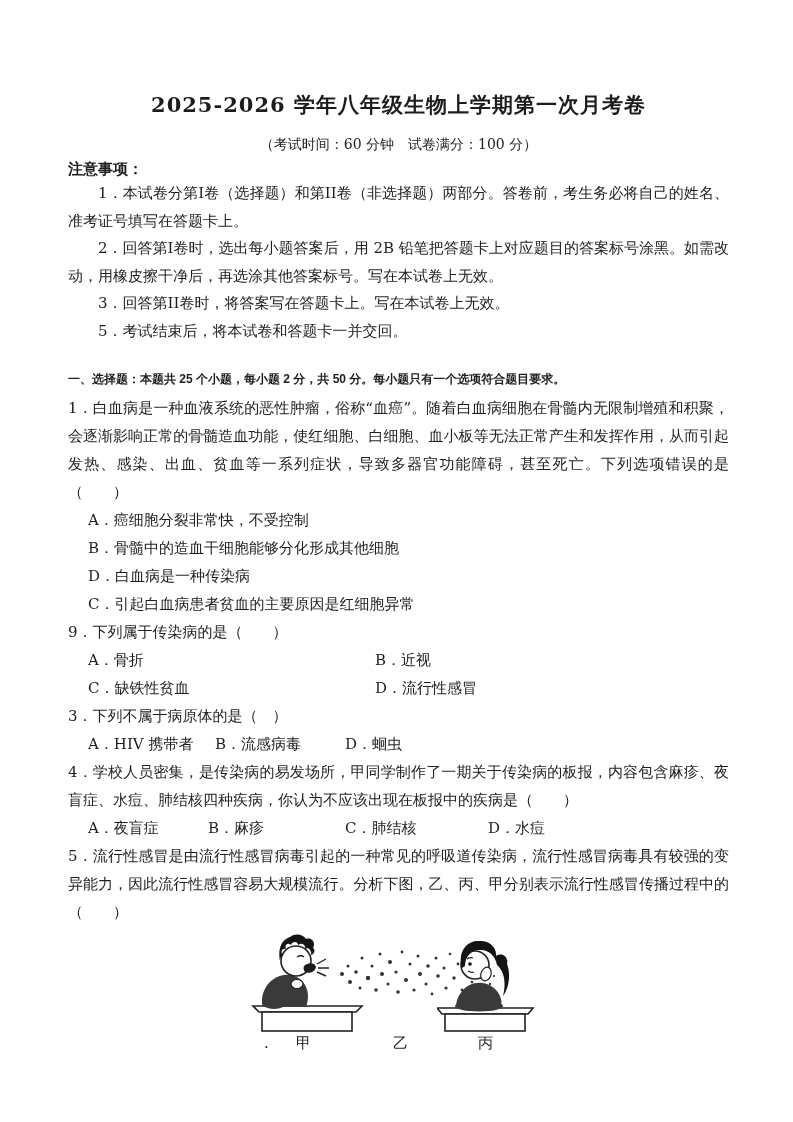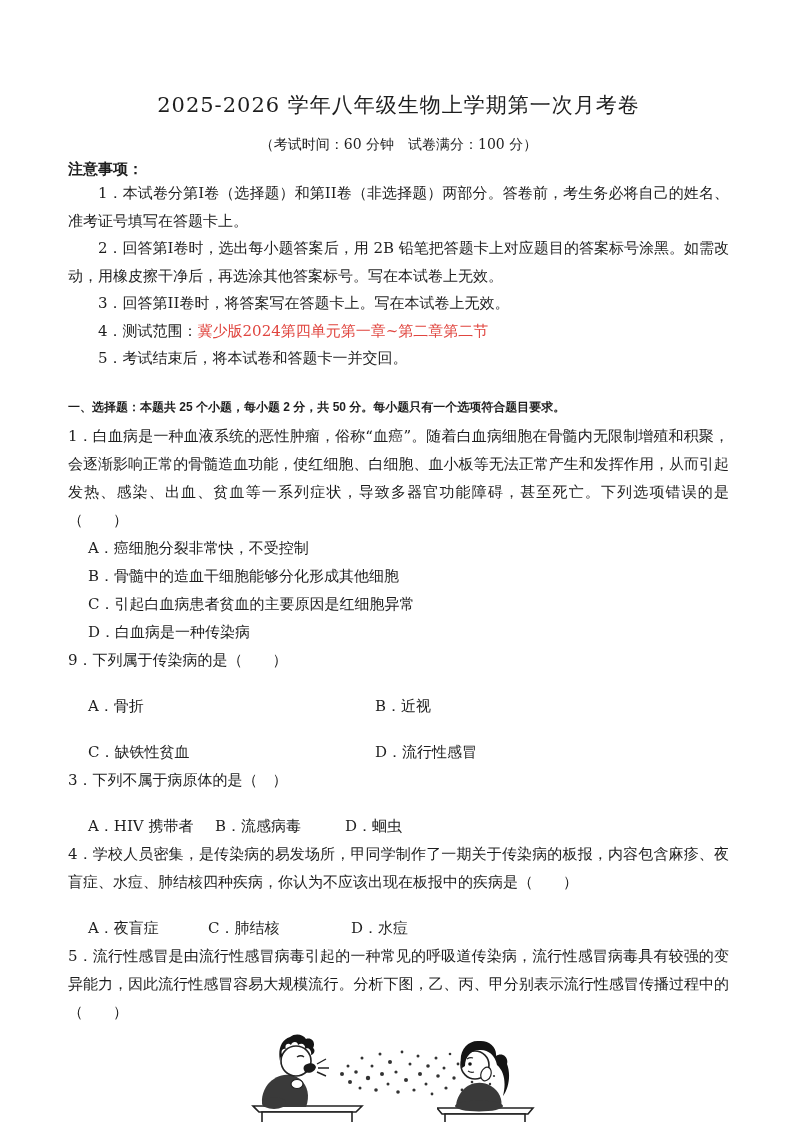--- a/index.html
+++ b/index.html
@@ -3,39 +3,39 @@
 <meta charset="utf-8">
 <style>
   html,body { margin:0; padding:0; background:#ffffff; }
   body {
     width:793px; height:1122px; overflow:hidden;
     font-family:"DejaVu Serif","Liberation Serif",serif;
     color:#1d1d1d; font-size:15px;
   }
   .page { box-sizing:border-box; width:793px; height:1122px; padding:90px 64px 0 68px; }
   .title {
-    margin:0; text-align:center; font-size:21px; font-weight:normal;
+    margin:0; text-align:center; font-size:21px; font-weight:bold;
     line-height:30px; letter-spacing:1px;
   }
   .subtitle { text-align:center; font-size:14px; margin-top:14px; line-height:20px; }
   .notice-heading {
     font-family:"DejaVu Sans","Liberation Sans",sans-serif;
     font-weight:bold; font-size:15px; margin-top:5px; line-height:21px;
   }
   .body-p { margin:0; text-indent:2em; text-align:justify; line-height:27.5px; }
   .red { color:#e0453f; }
   .section-heading {
     font-family:Liberation Sans, sans-serif;
     font-weight:bold; font-size:12px; margin-top:20px; line-height:29px; text-align:justify;
   }
   .q { line-height:28px; }
   .stem { margin:0; text-align:justify; }
   .opt { padding-left:20px; }
   .opt-row { display:flex; padding-left:20px; }
-  .opt-row span { display:block; white-space:nowrap;margin-top:18px; }
+  .opt-row span { display:block; white-space:nowrap; }
   .ow287 { width:287px; }
   .ow127 { width:127px; }
   .ow130 { width:130px; }
   .ow143 { width:143px; }
   .ow120 { width:120px; }
   .ow137 { width:137px; }
   .figure {
     position:relative; margin-left:182px; margin-top:8px;
     width:310px; height:124px;
   }
@@ -53,31 +53,30 @@
 
 <div class="page">
 
   <h1 class="title">2025-2026 学年八年级生物上学期第一次月考卷</h1>
   <div class="subtitle">（考试时间：60 分钟　试卷满分：100 分）</div>
 
   <div class="notice-heading">注意事项：</div>
   <p class="body-p">1．本试卷分第I卷（选择题）和第II卷（非选择题）两部分。答卷前，考生务必将自己的姓名、准考证号填写在答题卡上。</p>
   <p class="body-p">2．回答第I卷时，选出每小题答案后，用 2B 铅笔把答题卡上对应题目的答案标号涂黑。如需改动，用橡皮擦干净后，再选涂其他答案标号。写在本试卷上无效。</p>
   <p class="body-p">3．回答第II卷时，将答案写在答题卡上。写在本试卷上无效。</p>
-  <p class="body-p"><span>4．测试范围：</span><span class="red">冀少版2024第四单元第一章~第二章第二节</span></p>
   <p class="body-p">5．考试结束后，将本试卷和答题卡一并交回。</p>
 
   <div class="section-heading">一、选择题：本题共 25 个小题，每小题 2 分，共 50 分。每小题只有一个选项符合题目要求。</div>
 
   <div class="q">
     <p class="stem">1．白血病是一种血液系统的恶性肿瘤，俗称“血癌”。随着白血病细胞在骨髓内无限制增殖和积聚，会逐渐影响正常的骨髓造血功能，使红细胞、白细胞、血小板等无法正常产生和发挥作用，从而引起发热、感染、出血、贫血等一系列症状，导致多器官功能障碍，甚至死亡。下列选项错误的是（　　）</p>
     <div class="opt">A．癌细胞分裂非常快，不受控制</div>
     <div class="opt">B．骨髓中的造血干细胞能够分化形成其他细胞</div>
+    <div class="opt">D．白血病是一种传染病</div>
     <div class="opt">C．引起白血病患者贫血的主要原因是红细胞异常</div>
-    <div class="opt">D．白血病是一种传染病</div>
   </div>
 
   <div class="q">
     <p class="stem">9．下列属于传染病的是（　　）</p>
     <div class="opt-row">
       <span class="ow287">A．骨折</span>
       <span>B．近视</span>
     </div>
     <div class="opt-row">
       <span class="ow287">C．缺铁性贫血</span>
@@ -91,20 +90,21 @@
       <span class="ow127">A．HIV 携带者</span>
       <span class="ow130">B．流感病毒</span>
       <span>D．蛔虫</span>
     </div>
   </div>
 
   <div class="q">
     <p class="stem">4．学校人员密集，是传染病的易发场所，甲同学制作了一期关于传染病的板报，内容包含麻疹、夜盲症、水痘、肺结核四种疾病，你认为不应该出现在板报中的疾病是（　　）</p>
     <div class="opt-row">
       <span class="ow120">A．夜盲症</span>
+      <span class="ow137">B．麻疹</span>
       <span class="ow143">C．肺结核</span>
       <span>D．水痘</span>
     </div>
   </div>
 
   <div class="q">
     <p class="stem">5．流行性感冒是由流行性感冒病毒引起的一种常见的呼吸道传染病，流行性感冒病毒具有较强的变异能力，因此流行性感冒容易大规模流行。分析下图，乙、丙、甲分别表示流行性感冒传播过程中的（　　）</p>
   </div>
 
   <div class="figure">

